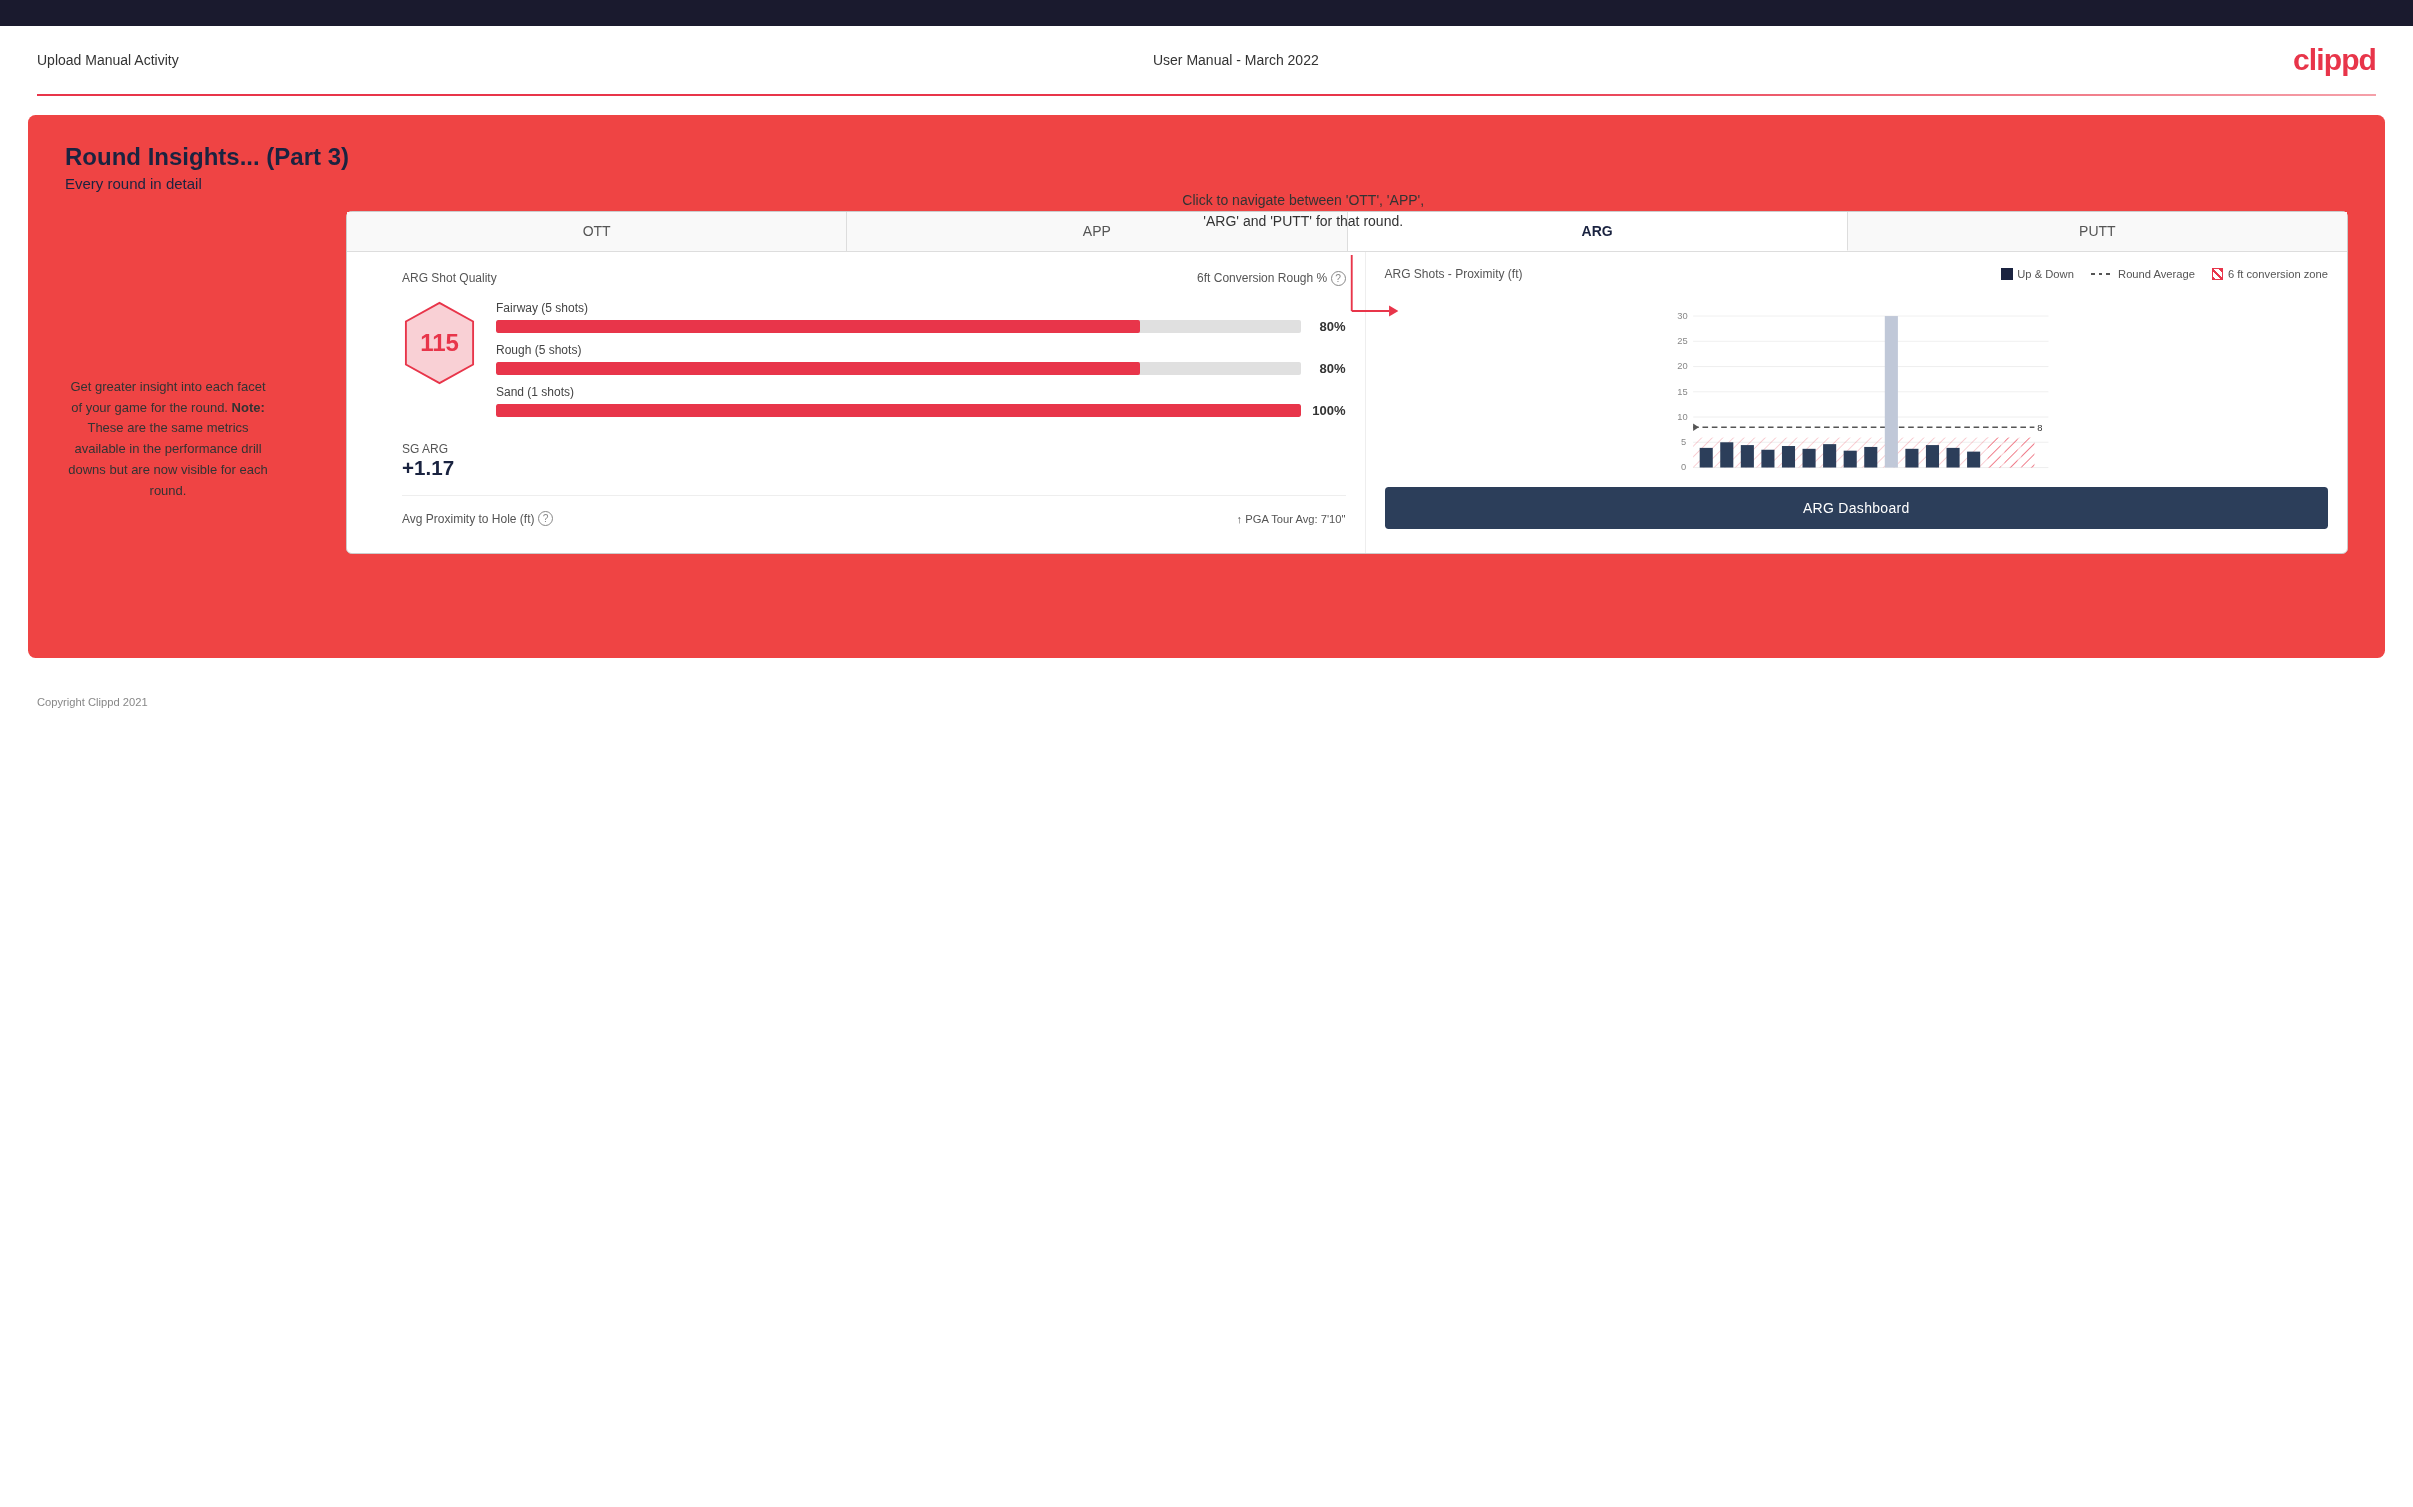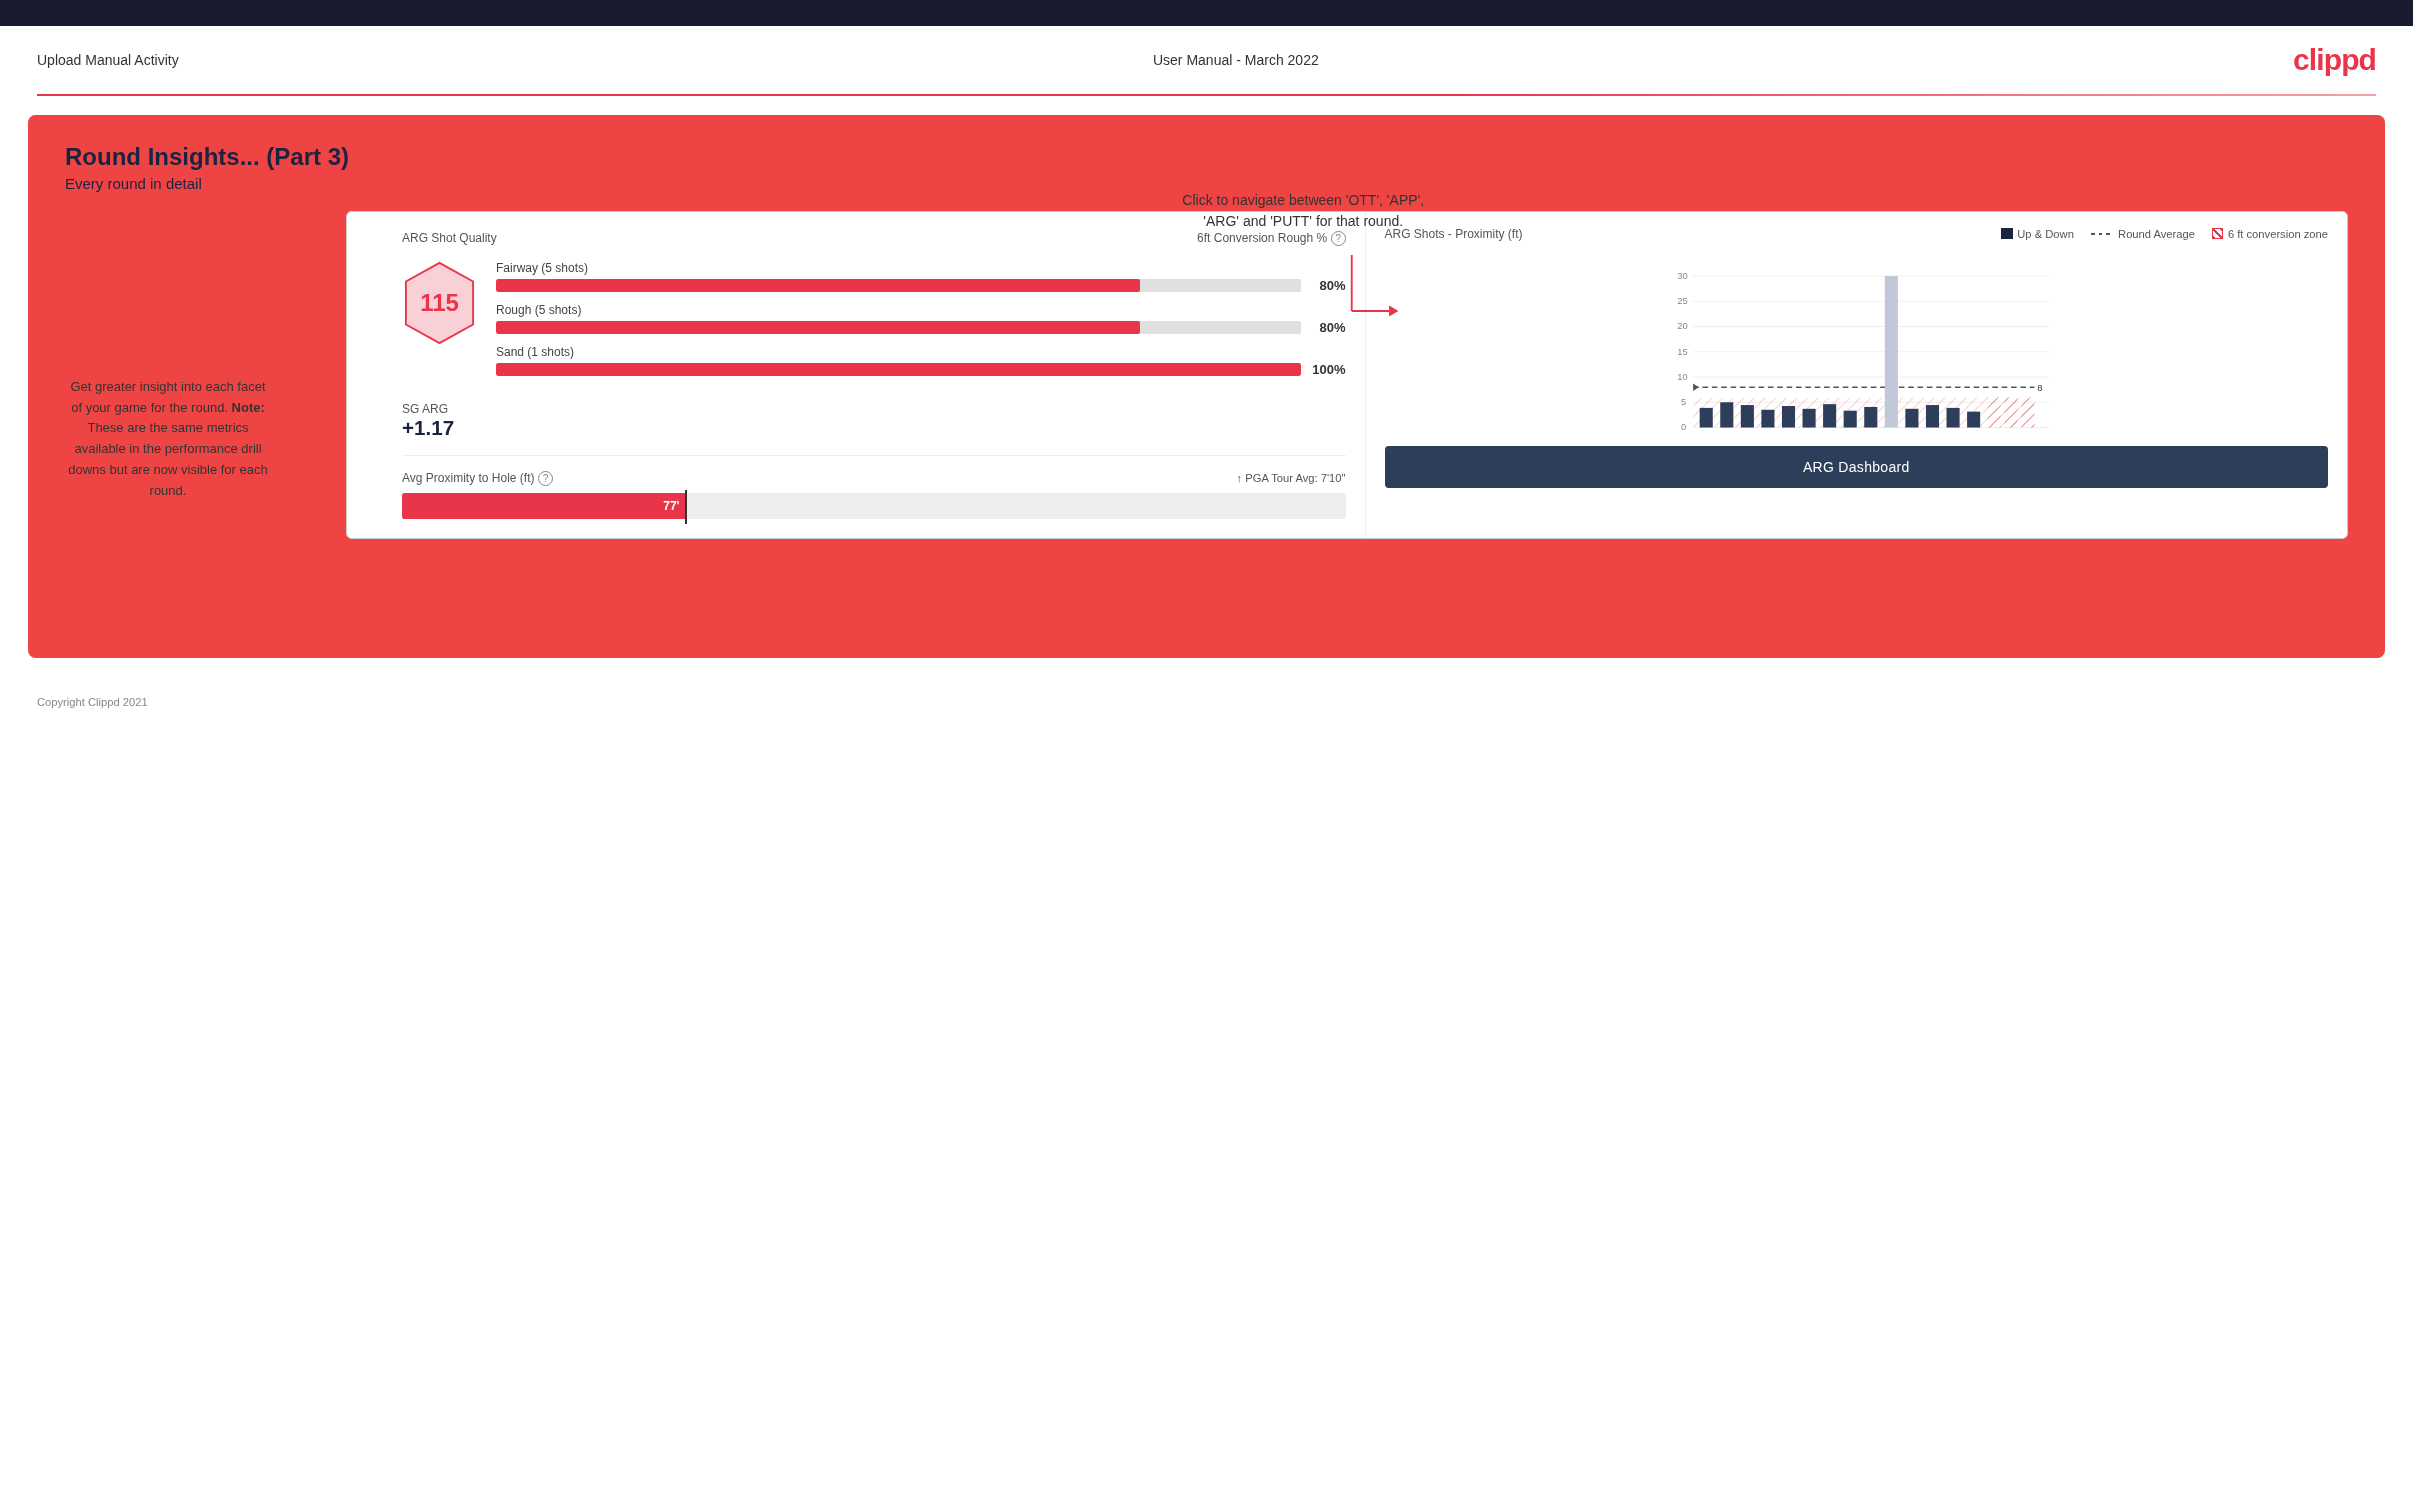--- a/index.html
+++ b/index.html
@@ -371,20 +371,26 @@
     </svg>
   </div>
 
   <div class="left-description">
     Get greater insight into each facet of your game for the round.
     <strong>Note:</strong> These are the same metrics available in the performance drill downs but are now visible for each round.
   </div>
 
   <div class="card">
 
+    <div class="tabs">
+      <div class="tab">OTT</div>
+      <div class="tab">APP</div>
+      <div class="tab active">ARG</div>
+      <div class="tab">PUTT</div>
+    </div>
 
     <div class="card-body">
 
       <div class="left-panel">
         <div class="panel-header">
           <span class="panel-title">ARG Shot Quality</span>
           <span class="panel-title">
             <span>6ft Conversion Rough %</span>
             <span class="info-icon">?</span>
           </span>
@@ -437,26 +443,20 @@
           <div class="sg-value">+1.17</div>
         </div>
 
         <div class="proximity-section">
           <div class="proximity-header">
             <span class="proximity-title">
               <span>Avg Proximity to Hole (ft)</span>
               <span class="info-icon">?</span>
             </span>
             <span class="proximity-pga">↑ PGA Tour Avg: 7'10"</span>
-          </div>
-          <div class="proximity-bar-wrap">
-            <div class="proximity-bar-fill" style="width:30%">
-              <span class="proximity-bar-label">77'</span>
-            </div>
-            <div class="proximity-cursor" style="left:30%"></div>
           </div>
         </div>
       </div>
 
       <div class="right-panel">
         <div style="display:flex;align-items:center;justify-content:space-between;margin-bottom:7.5px;">
           <span class="panel-title-right">ARG Shots - Proximity (ft)</span>
           <div class="legend">
             <div class="legend-item">
               <div class="legend-box"></div>

